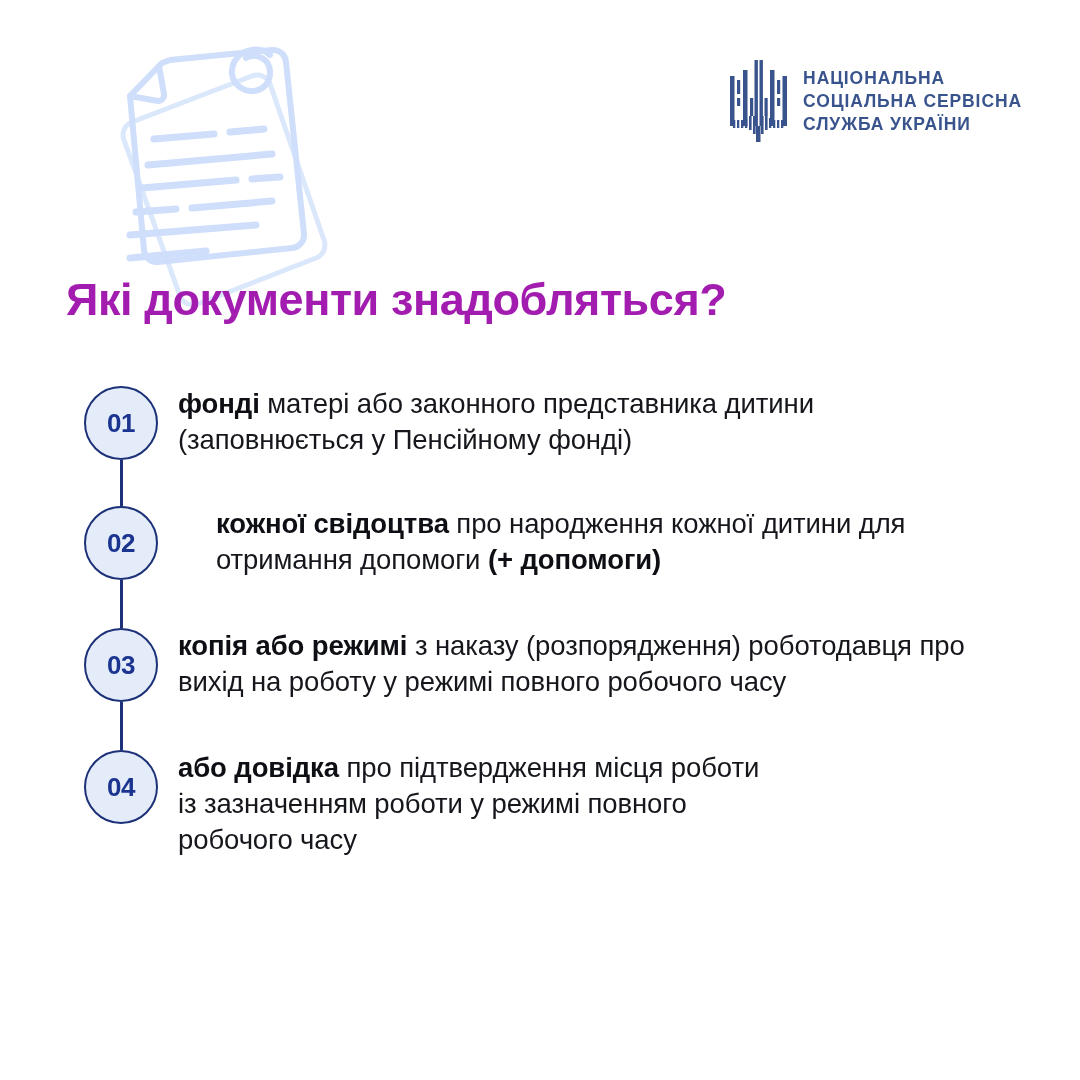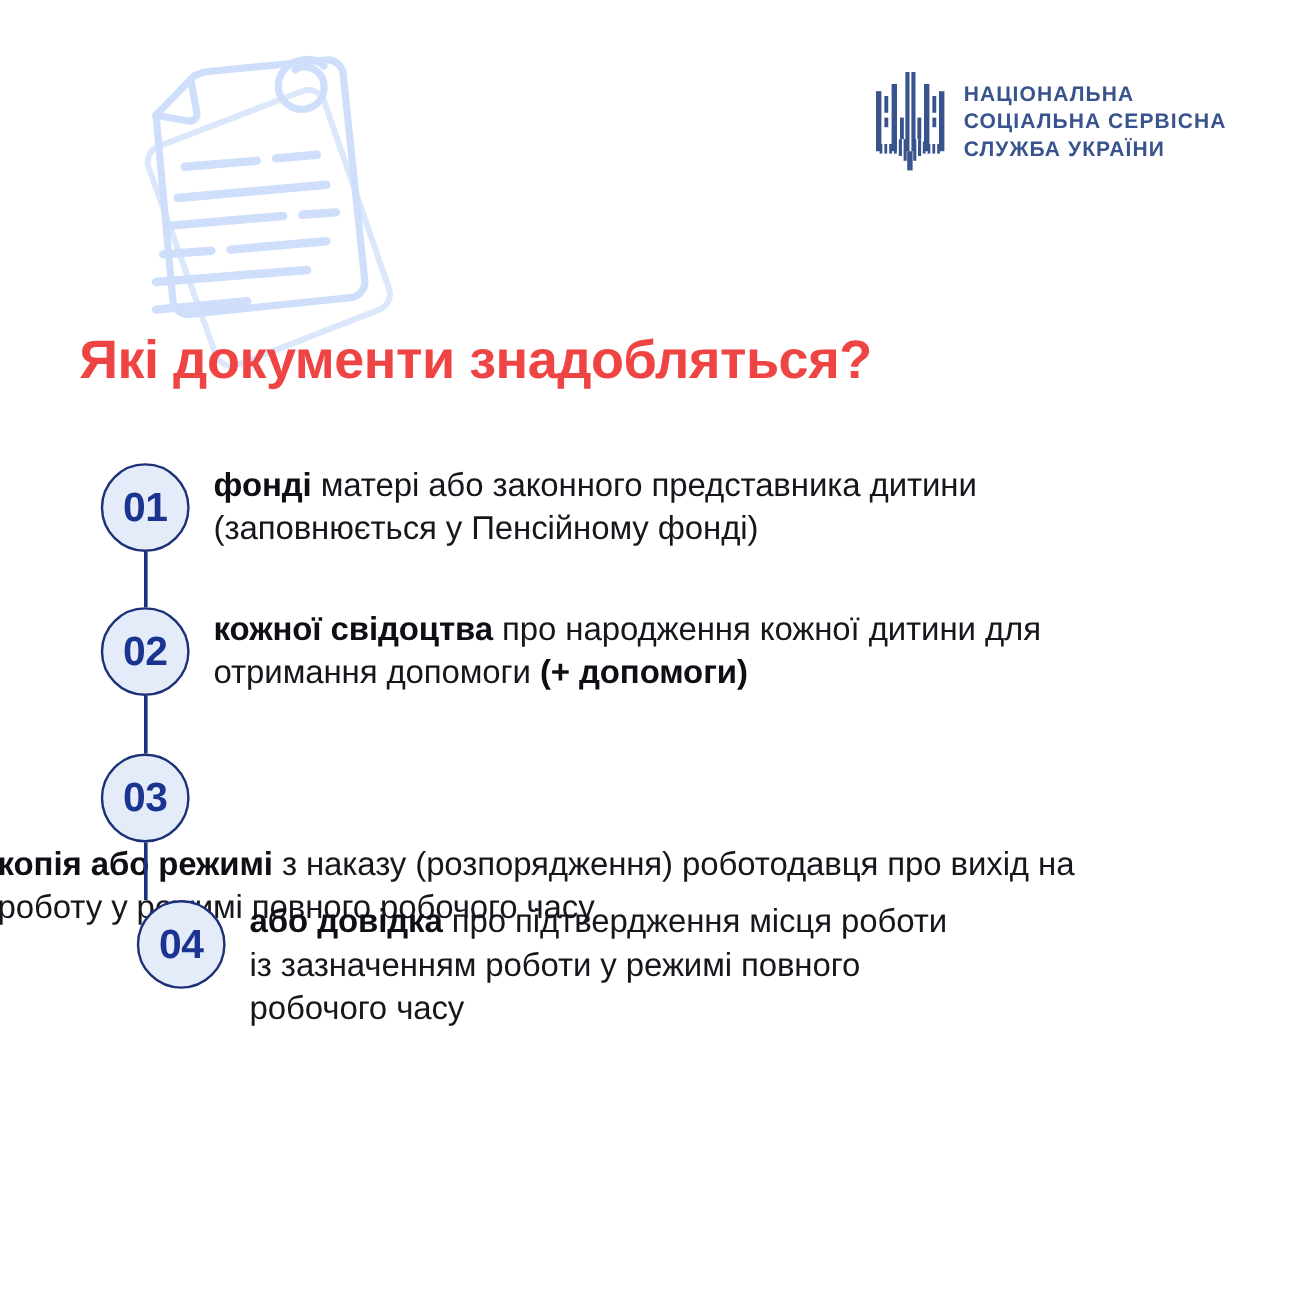--- a/index.html
+++ b/index.html
@@ -58,21 +58,21 @@
   }
 
   
   .page-title {
     position: absolute;
     left: 66px;
     top: 276px;
     margin: 0;
     font-size: 45px;
     font-weight: 700;
-    color: #ef4444;
+    color: #a21caf;
     letter-spacing: -0.4px;
     line-height: 1.05;
     white-space: nowrap;
   }
 
   
   .steps {
     position: absolute;
     left: 0;
     top: 386px;
@@ -95,21 +95,21 @@
     left: 84px;
     width: 74px;
     height: 74px;
     border-radius: 50%;
     background: #e5ecf9;
     border: 2.5px solid #1c3177;
     box-sizing: border-box;
     display: flex;
     align-items: center;
     justify-content: center;
-    font-size: 34px;
+    font-size: 26px;
     font-weight: 700;
     color: #1a3490;
     letter-spacing: -0.5px;
     z-index: 2;
   }
   .connector {
     position: absolute;
     left: 120px;
     width: 2.5px;
     background: #1c3177;
@@ -204,33 +204,33 @@
 <h1 class="page-title">Які документи знадобляться?</h1>
 
 <div class="steps" id="steps-root" style="position: absolute; height: 504px;">
     <div class="step" style="position: absolute; top: 0px; left: 0px; width: 1080px;">
       <div class="badge-col" style="height: 74px;">
         <div class="badge">01</div>
         <div class="connector" style="top: 74px; height: 46px;"></div>
       </div>
       <div class="step-text"><b>фонді</b> матері або законного представника дитини (заповнюється у Пенсійному фонді)</div>
     </div>
-    <div class="step" style="position: absolute; top: 120px; left: 0px; width: 1080px;">
+    <div class="step" style="position: absolute; top: 120px; left: 0px; width: 1080px; gap: 38px;">
       <div class="badge-col" style="height: 74px;">
         <div class="badge">02</div>
         <div class="connector" style="top: 74px; height: 48px;"></div>
       </div>
       <div class="step-text"><b>кожної свідоцтва</b> про народження кожної дитини для отримання допомоги <b>(+ допомоги)</b></div>
     </div>
-    <div class="step" style="position: absolute; top: 242px; left: 0px; width: 1080px; flex-direction: column;">
+    <div class="step" style="position: absolute; top: 242px; left: 0px; width: 1080px;">
       <div class="badge-col" style="height: 74px;">
         <div class="badge">03</div>
         <div class="connector" style="top: 74px; height: 48px;"></div>
       </div>
       <div class="step-text"><b>копія або режимі</b> з наказу (розпорядження) роботодавця про вихід на роботу у режимі повного робочого часу</div>
     </div>
-    <div class="step" style="position: absolute; top: 364px; left: 0px; width: 875px; padding-left: 30px;">
+    <div class="step" style="position: absolute; top: 364px; left: 0px; width: 875px;">
       <div class="badge-col" style="height: 74px;">
         <div class="badge">04</div>
       </div>
       <div class="step-text"><b>або довідка</b> про підтвердження місця роботи із зазначенням роботи у режимі повного робочого часу</div>
     </div>
   </div>
 
 </body></html>

